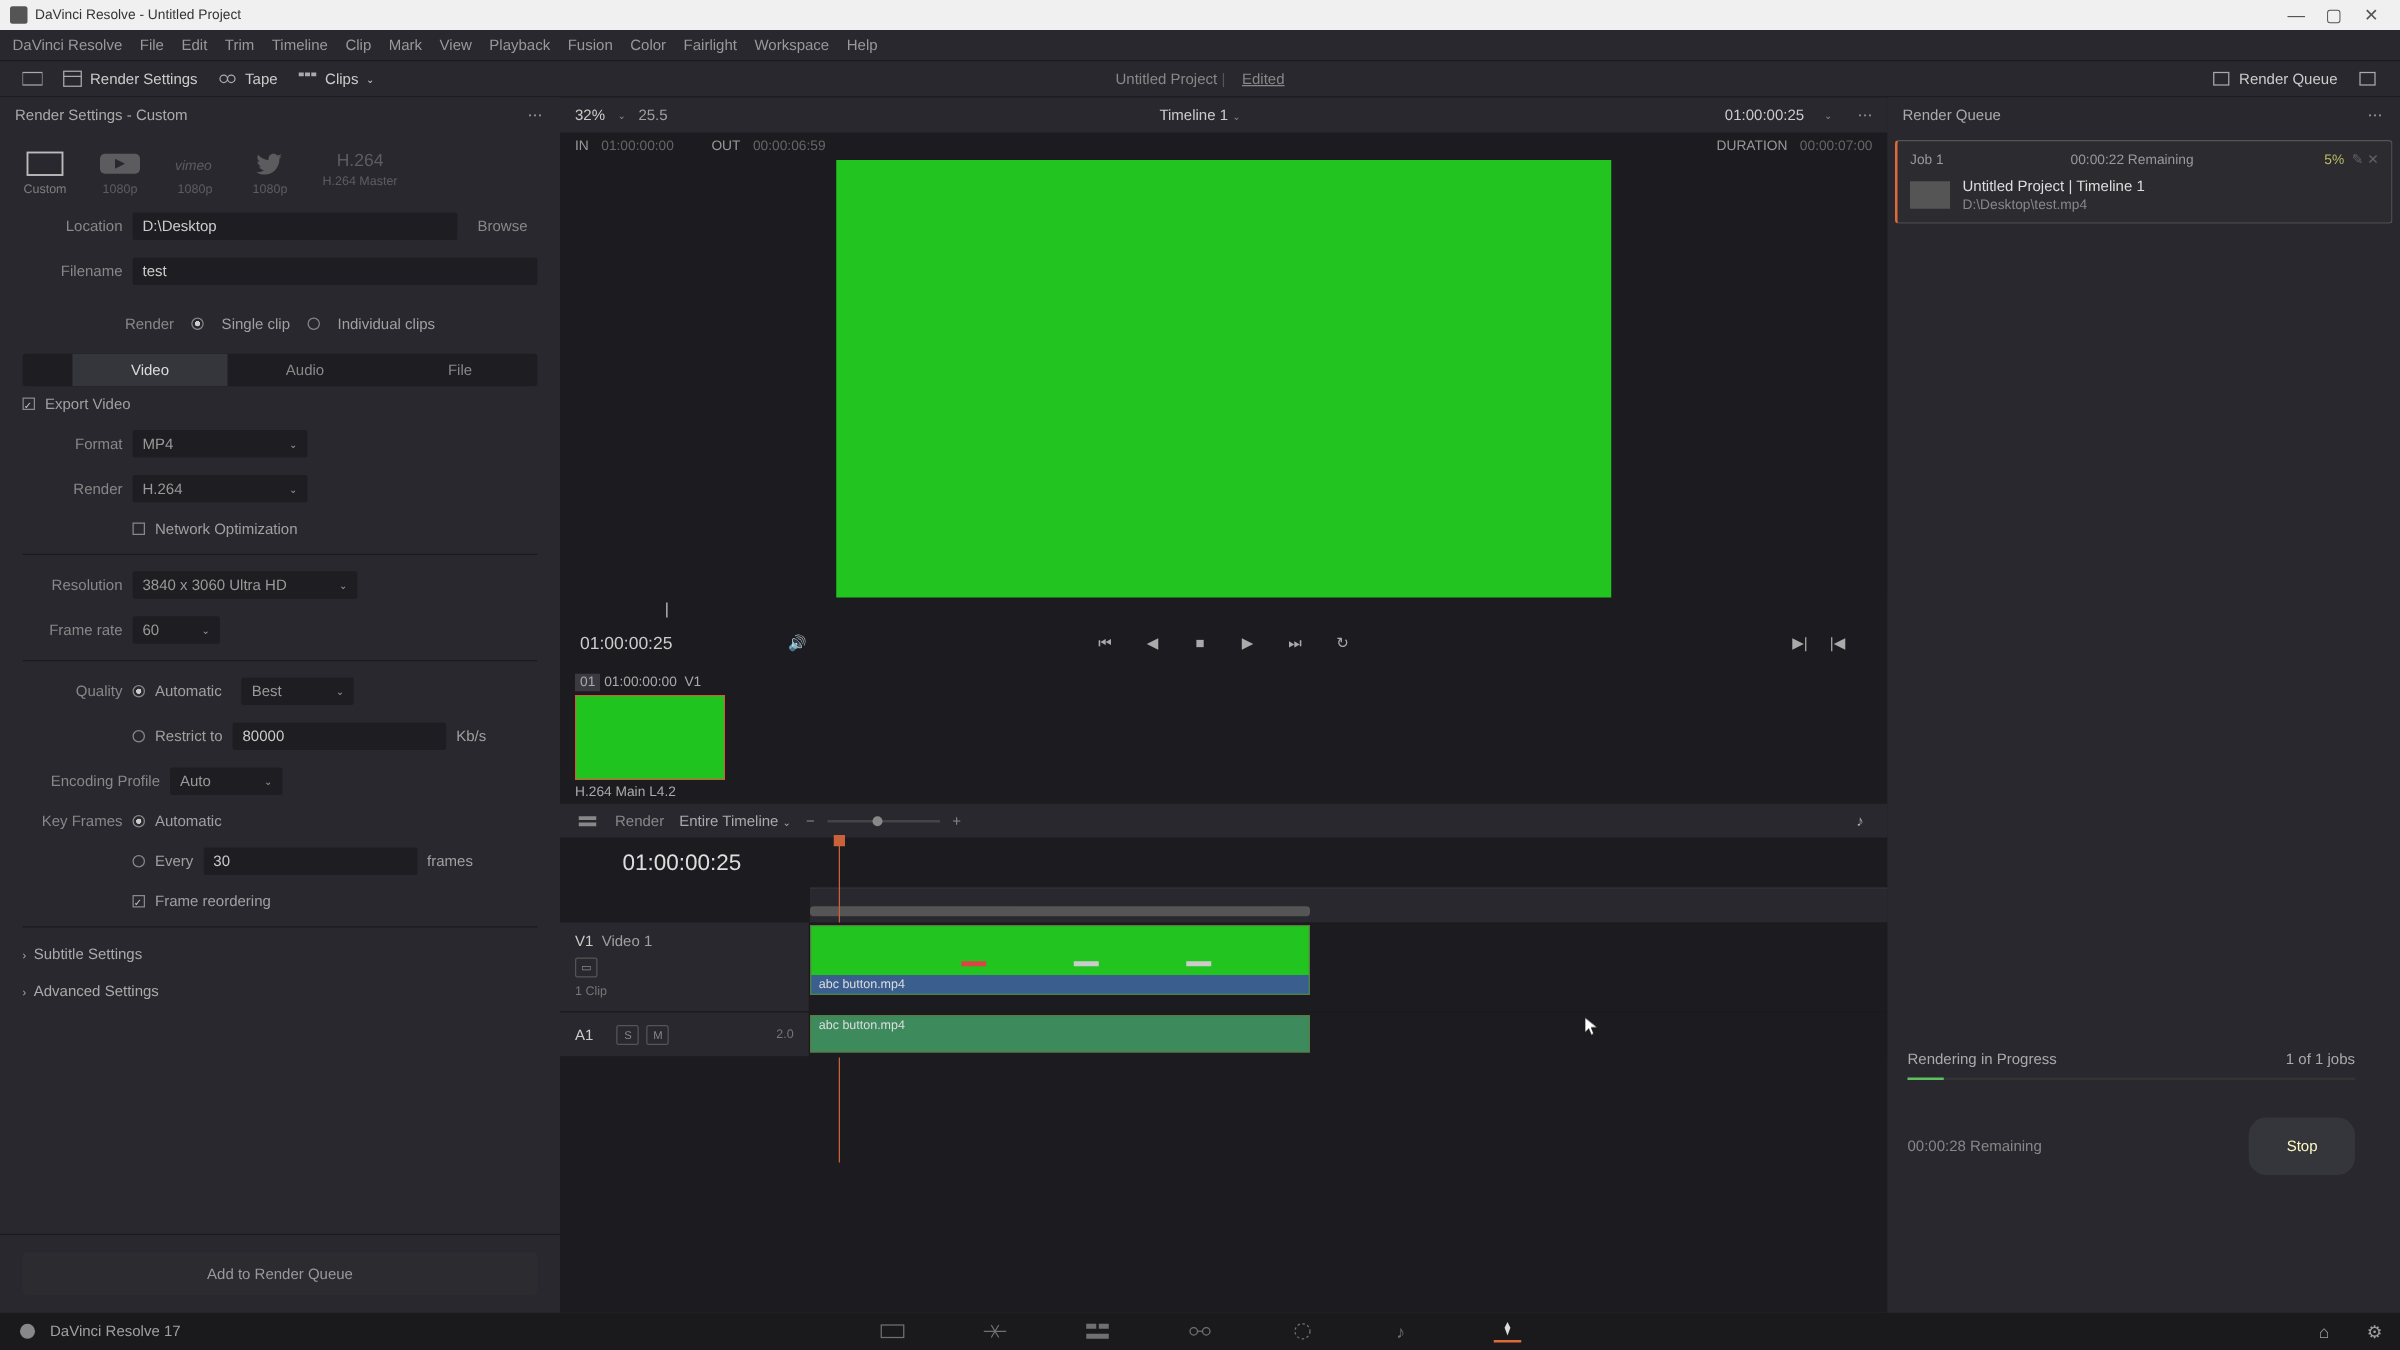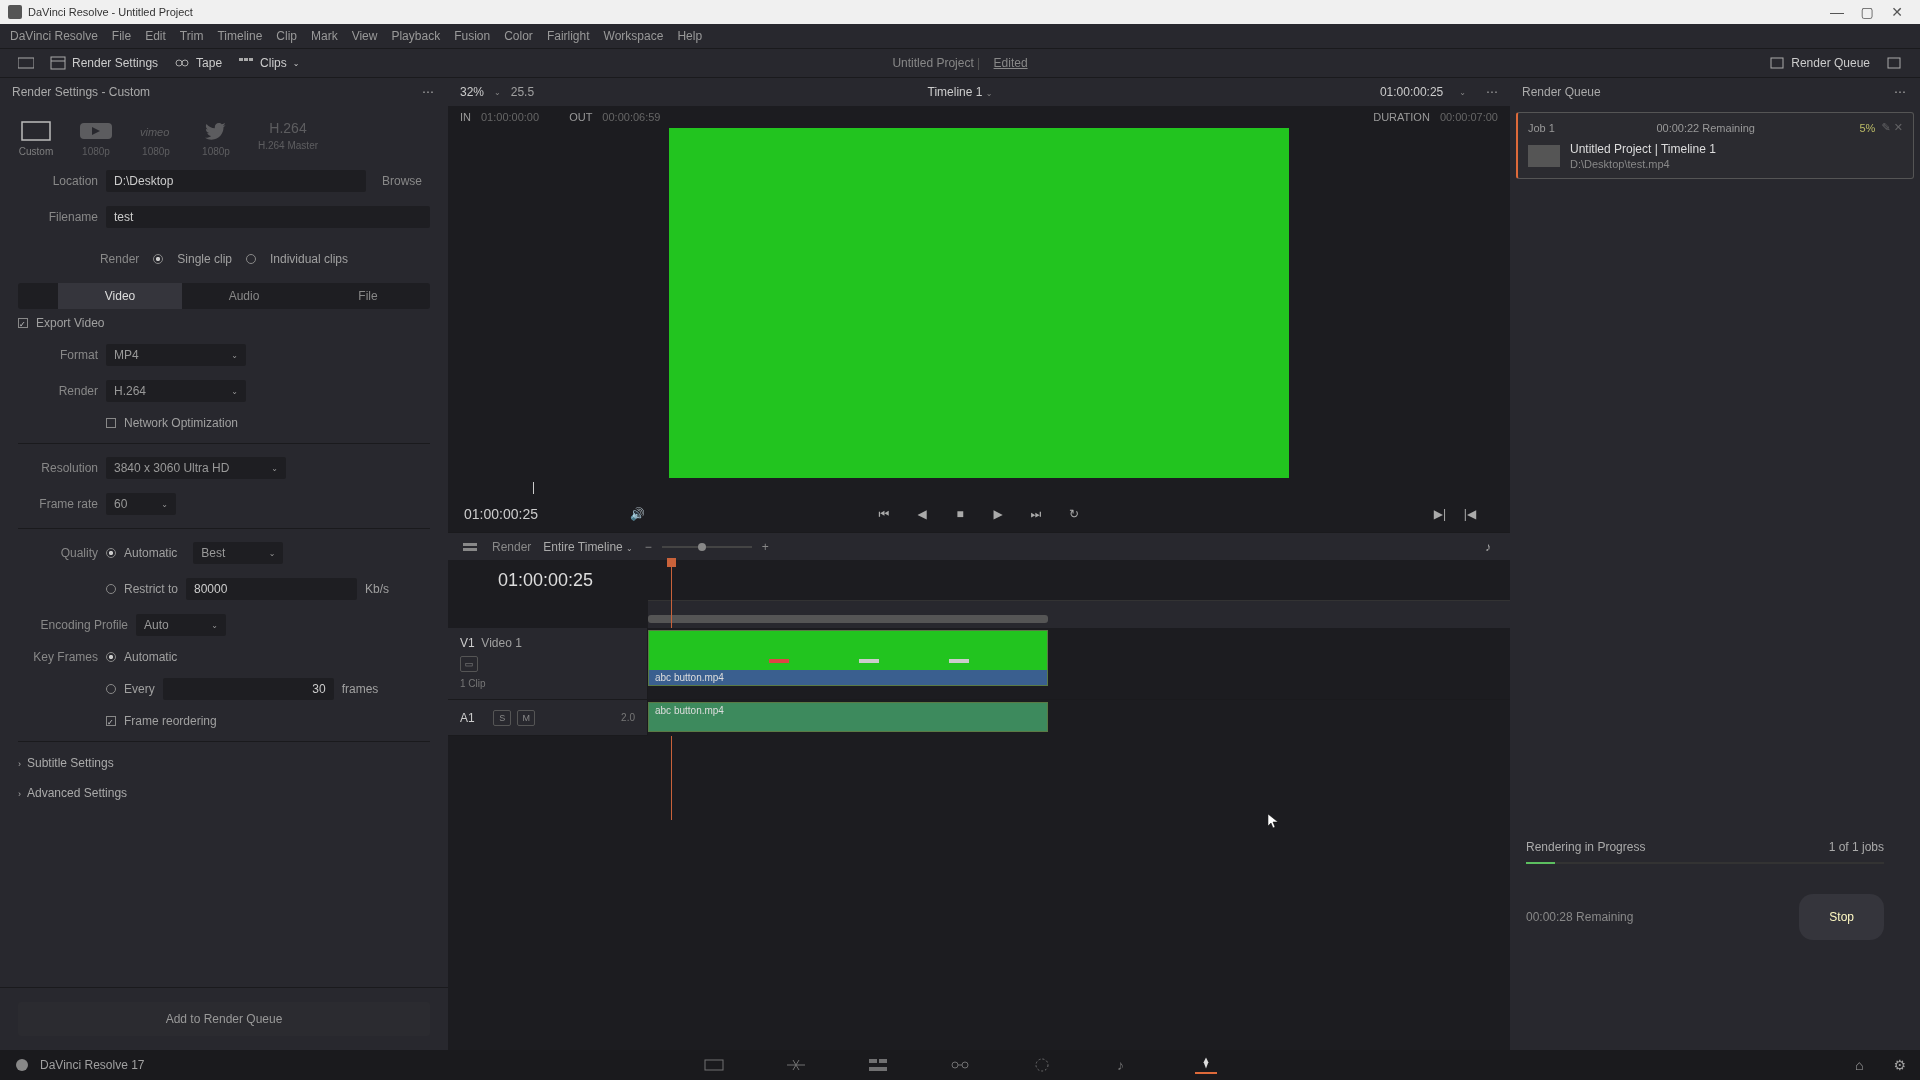--- a/index.html
+++ b/index.html
@@ -301,21 +301,21 @@
       </div>
     <div class="form-row">
         <span class="form-label">Key Frames</span>
         <span class="radio checked"></span>
         <span>Automatic</span>
       </div>
     <div class="form-row">
         <span class="form-label"></span>
         <span class="radio"></span>
         <span>Every</span>
-        <input class="input" style="flex: 0 0 40px; text-align: right;" value="30">
+        <input class="input" style="flex: 0 0 40px;" value="30">
         <span>frames</span>
       </div>
     <div class="form-row">
         <span class="form-label"></span>
         <span class="chk checked"></span>
         <span>Frame reordering</span>
       </div>
     <div style="height:1px;background:#1a1a1d;margin:6px 18px"></div>
     <div class="collapse-row"><span class="chev">›</span><span>Subtitle Settings</span></div>
     <div class="collapse-row"><span class="chev">›</span><span>Advanced Settings</span></div>
@@ -353,20 +353,25 @@
       <span class="tc-left">01:00:00:25</span>
       <div class="t-btn" style="position:absolute;left:180px">🔊</div>
       <div class="t-btn">⏮</div>
       <div class="t-btn">◀</div>
       <div class="t-btn">■</div>
       <div class="t-btn">▶</div>
       <div class="t-btn">⏭</div>
       <div class="t-btn">↻</div>
       <div class="t-btn" style="position:absolute;right:60px">▶|</div>
       <div class="t-btn" style="position:absolute;right:30px">|◀</div>
+    </div>
+    <div class="thumbs">
+      <span class="thumb-info"><span style="background:#3a3a40;padding:1px 4px">01</span> <span>01:00:00:00</span>&nbsp;&nbsp;<span>V1</span></span>
+      <div class="thumb"></div>
+      <div style="font-size:11px;color:#aaa;margin-top:4px">H.264 Main L4.2</div>
     </div>
 
     <div class="tl-toolbar">
       <div class="t-btn">
           <svg viewBox="0 0 16 14" width="16">
             <rect x="1" y="3" width="14" height="3" fill="#888"></rect>
             <rect x="1" y="8" width="14" height="3" fill="#888"></rect>
           </svg>
         </div>
       <span class="rlabel">Render</span>

